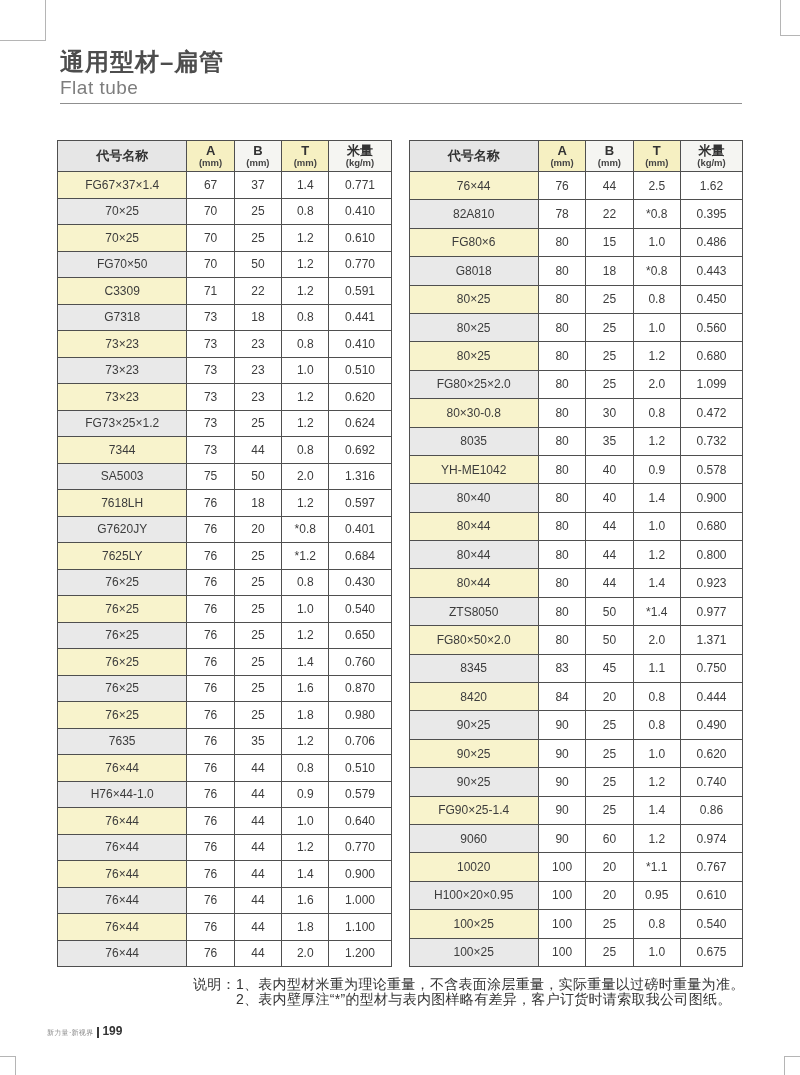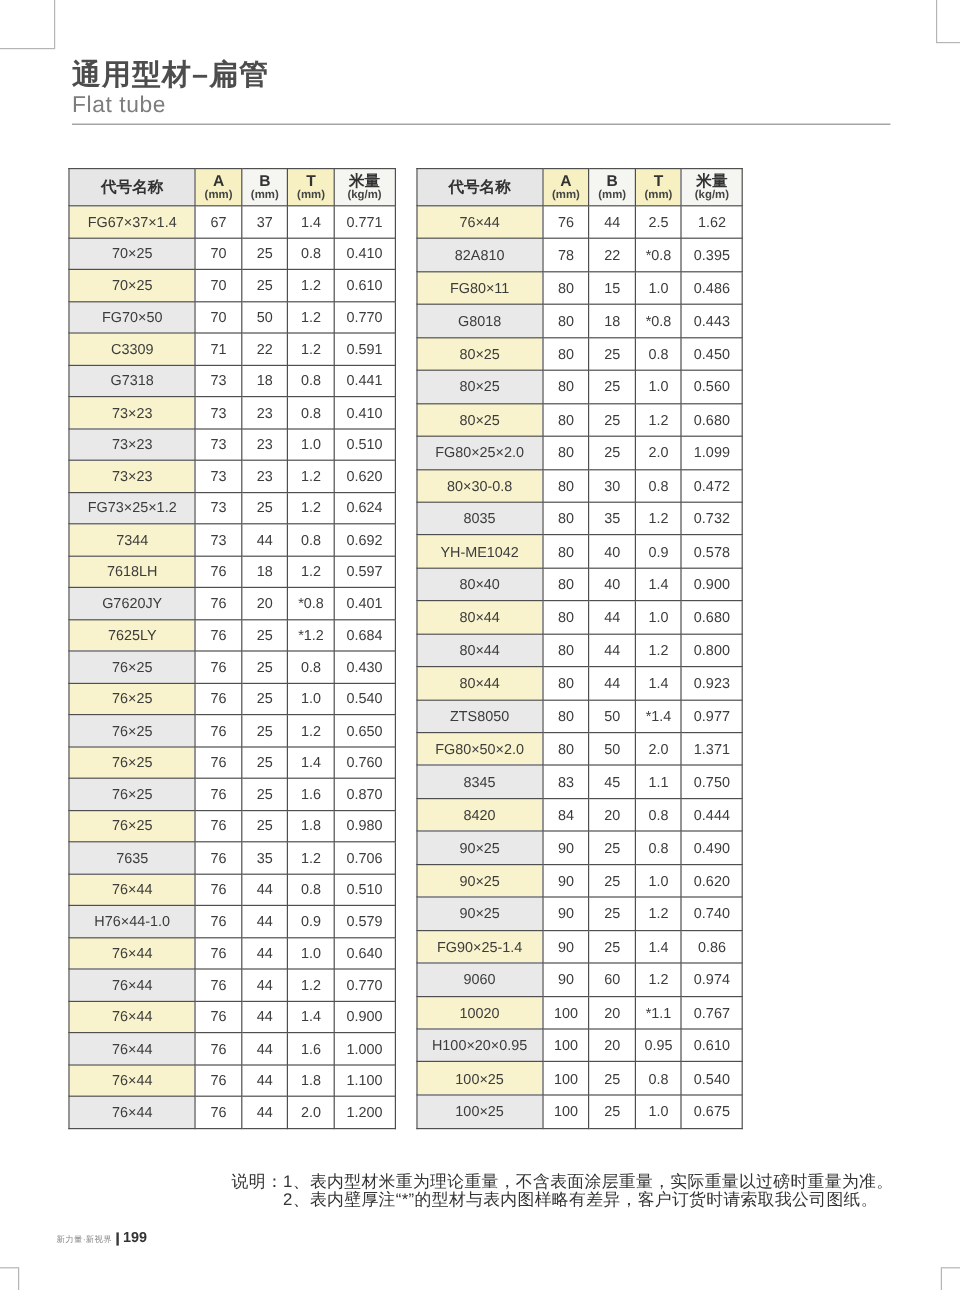--- a/index.html
+++ b/index.html
@@ -16,21 +16,21 @@
   .crop.tr{right:-13px;top:-13px;width:31px;height:47px;}
   .crop.bl{left:-13px;bottom:-14px;width:27px;height:31px;}
   .crop.br{right:-13px;bottom:-14px;width:27px;height:31px;}
 
   .page-title{position:absolute;left:60px;top:46px;font-size:24px;font-weight:bold;
               color:var(--title-text);letter-spacing:1px;}
   .page-subtitle{position:absolute;left:60px;top:77px;font-size:19px;color:var(--subtitle-text);
                  letter-spacing:.5px;}
   .title-rule{position:absolute;left:60px;top:103px;width:682px;height:1px;background:#8f8f8f;}
 
-  .tables{position:absolute;left:57px;top:140px;width:562px;display:flex;gap:17px;}
+  .tables{position:absolute;left:57px;top:140px;width:686px;display:flex;gap:17px;}
   table.spec{border-collapse:collapse;flex:1;table-layout:fixed;border:1px solid var(--table-border);}
   .spec th,.spec td{border:1px solid var(--table-border);text-align:center;vertical-align:middle;
                     padding:0;color:#3c3c3c;overflow:hidden;white-space:nowrap;}
   .spec th{height:30px;}
   .spec td{height:25.5px;font-size:12px;}
   .hdr-name{background:var(--header-gray);}
   .hdr-yellow{background:var(--header-yellow);}
   .hdr-light{background:var(--header-light);}
   .hdr-label{font-size:13px;line-height:14px;color:#333;}
   .hdr-label.cjk{font-weight:bold;font-size:13px;}
@@ -168,20 +168,27 @@
             <td class="value-cell">0.624</td>
           </tr>
           <tr>
             <td class="name-cell bg-yellow">7344</td>
             <td class="value-cell">73</td>
             <td class="value-cell">44</td>
             <td class="value-cell">0.8</td>
             <td class="value-cell">0.692</td>
           </tr>
           <tr>
+            <td class="name-cell bg-gray">SA5003</td>
+            <td class="value-cell">75</td>
+            <td class="value-cell">50</td>
+            <td class="value-cell">2.0</td>
+            <td class="value-cell">1.316</td>
+          </tr>
+          <tr>
             <td class="name-cell bg-yellow">7618LH</td>
             <td class="value-cell">76</td>
             <td class="value-cell">18</td>
             <td class="value-cell">1.2</td>
             <td class="value-cell">0.597</td>
           </tr>
           <tr>
             <td class="name-cell bg-gray">G7620JY</td>
             <td class="value-cell">76</td>
             <td class="value-cell">20</td>
@@ -342,21 +349,21 @@
             <td class="value-cell">1.62</td>
           </tr>
           <tr>
             <td class="name-cell bg-gray">82A810</td>
             <td class="value-cell">78</td>
             <td class="value-cell">22</td>
             <td class="value-cell">*0.8</td>
             <td class="value-cell">0.395</td>
           </tr>
           <tr>
-            <td class="name-cell bg-yellow">FG80×11</td>
+            <td class="name-cell bg-yellow">FG80×6</td>
             <td class="value-cell">80</td>
             <td class="value-cell">15</td>
             <td class="value-cell">1.0</td>
             <td class="value-cell">0.486</td>
           </tr>
           <tr>
             <td class="name-cell bg-gray">G8018</td>
             <td class="value-cell">80</td>
             <td class="value-cell">18</td>
             <td class="value-cell">*0.8</td>

